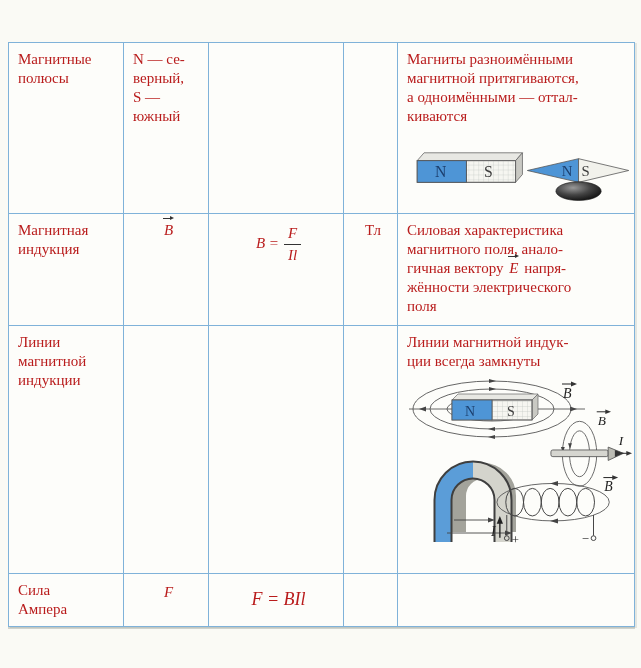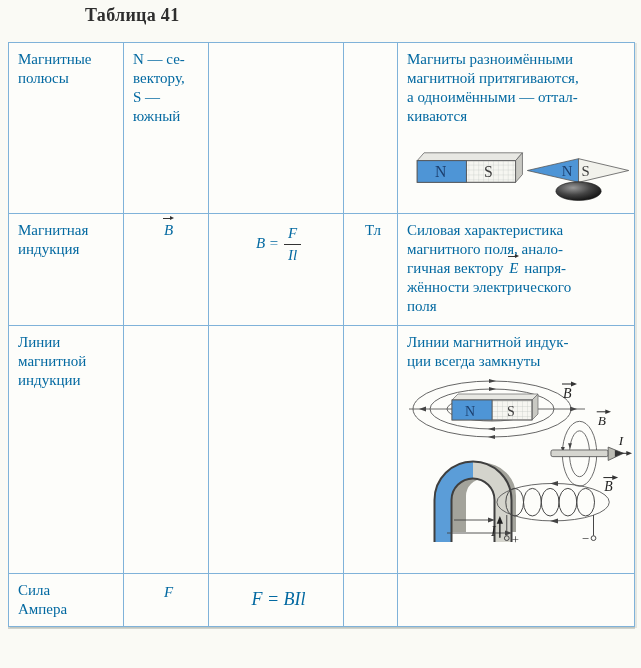--- a/index.html
+++ b/index.html
@@ -18,21 +18,21 @@
     box-shadow:0 2px 0 rgba(130,140,135,.35), 2px 1px 0 rgba(130,140,135,.18);
   }
   .tbl th, .tbl td { border:1.4px solid #7fb2d9; }
   .tbl th {
     font-style:italic; font-weight:normal; font-size:15px;
     text-align:center; vertical-align:middle; padding:4px 2px; line-height:1.22;
     color:#333;
   }
   .tbl td {
     vertical-align:top; font-size:15px; line-height:1.27; padding:7px 4px 7px 9px;
-    color:#0369a1;
+    color:#b91c1c;
   }
   .pre { white-space:pre-line; }
   .c { text-align:center; }
   .sym { padding-top:13px; font-style:italic; }
   .unit { padding-top:14px; font-style:normal; }
   
   .vec { position:relative; display:inline-block; font-style:italic; padding:0 2px; }
   .vec::after {
     content:""; position:absolute; left:1px; right:4px; top:-3px;
     border-top:1.3px solid #333;
@@ -54,38 +54,37 @@
   #fig-fieldmagnet { left:0;   top:2px;  }
   #fig-wire        { left:142px; top:31px; }
   #fig-horseshoe   { left:6px; top:76px; }
   #fig-solenoid    { left:84px; top:98px; }
   svg text { font-family:"Liberation Serif","DejaVu Serif",serif; }
 </style>
 </head>
 <body>
 
 <div class="page">
-  <div class="title">Таблица 41</div>
 
   <table class="tbl">
     <colgroup>
       <col style="width:115px">
         <col style="width:85px">
         <col style="width:135px">
       <col style="width:54px">
         <col style="width:237px">
     </colgroup>
 
     <tbody>
 
     <tr style="height:161px">
       <td class="pre">Магнитные
 полюсы</td>
       <td class="pre">N — се-
-вектору,
+верный,
 S —
 южный</td>
       <td></td>
       <td></td>
       <td>
         <div class="pre">Магниты разноимёнными
 магнитной притягиваются,
 а одноимёнными — оттал-
 киваются</div>
         <div class="fig-row1">

